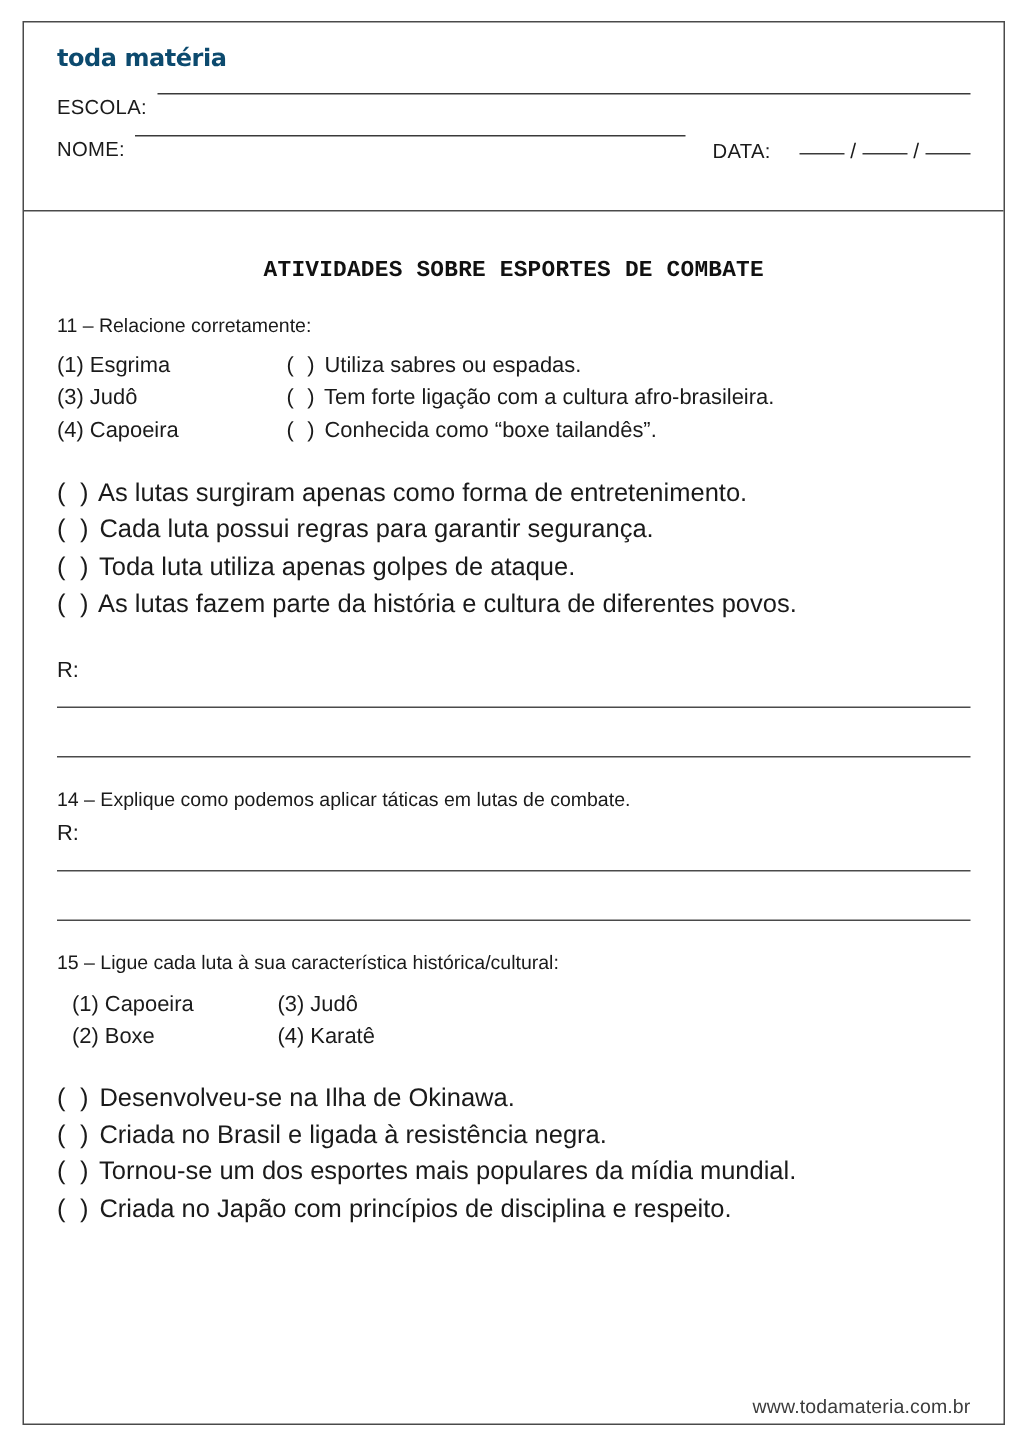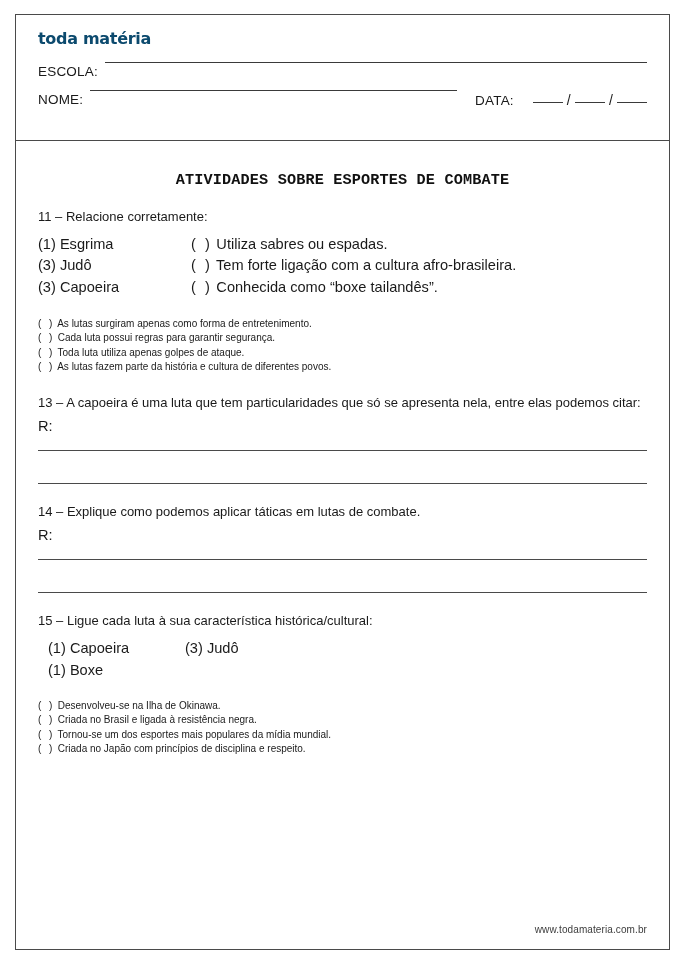--- a/index.html
+++ b/index.html
@@ -143,21 +143,21 @@
   }
   .paren {
     letter-spacing: 2.5px;
   }
 
   
   .stmt-list {
     margin-top: 9px;
   }
   .stmt-row {
-    font-size: 10px;
+    font-size: 17px;
     line-height: 1.45;
     color: #1a1a1a;
   }
 
   
   .answer-block {
     margin-top: 2px;
   }
   .answer-head {
     font-size: 14.6px;
@@ -186,22 +186,22 @@
     color: #1a1a1a;
   }
   .opt-cell {
     width: 137px;
     flex: none;
   }
 
   .footer-url {
     position: absolute;
     right: 22px;
-    bottom: 14px;
-    font-size: 10px;
+    bottom: 4px;
+    font-size: 13px;
     color: #3c3c3c;
     letter-spacing: 0.1px;
   }
 </style>
 </head>
 <body>
 
 <div class="page">
   <div class="sheet">
 
@@ -236,37 +236,36 @@
         <div class="match-list">
           <div class="match-row">
             <span class="match-left">(1) Esgrima</span>
             <span class="match-right"><span class="paren">(    )</span> <span>Utiliza sabres ou espadas.</span></span>
           </div>
           <div class="match-row">
             <span class="match-left">(3) Judô</span>
             <span class="match-right"><span class="paren">(    )</span> <span>Tem forte ligação com a cultura afro-brasileira.</span></span>
           </div>
           <div class="match-row">
-            <span class="match-left">(3) Capoeira</span>
+            <span class="match-left">(4) Capoeira</span>
             <span class="match-right"><span class="paren">(    )</span> <span>Conhecida como “boxe tailandês”.</span></span>
           </div>
         </div>
       </div>
 
       <div class="question">
         <div class="stmt-list">
           <div class="stmt-row"><span class="paren">(    )</span> <span>As lutas surgiram apenas como forma de entretenimento.</span></div>
           <div class="stmt-row"><span class="paren">(    )</span> <span>Cada luta possui regras para garantir segurança.</span></div>
           <div class="stmt-row"><span class="paren">(    )</span> <span>Toda luta utiliza apenas golpes de ataque.</span></div>
           <div class="stmt-row"><span class="paren">(    )</span> <span>As lutas fazem parte da história e cultura de diferentes povos.</span></div>
         </div>
       </div>
 
       <div class="question">
-        <div class="q-prompt">13 – A capoeira é uma luta que tem particularidades que só se apresenta nela, entre elas podemos citar:</div>
         <div class="answer-block">
           <div class="answer-head">R:</div>
           <div class="answer-rule"></div>
           <div class="answer-rule gap"></div>
         </div>
       </div>
 
       <div class="question">
         <div class="q-prompt">14 – Explique como podemos aplicar táticas em lutas de combate.</div>
         <div class="answer-block">
@@ -277,21 +276,22 @@
       </div>
 
       <div class="question">
         <div class="q-prompt">15 – Ligue cada luta à sua característica histórica/cultural:</div>
         <div class="opt-grid">
           <div class="opt-row">
             <span class="opt-cell">(1) Capoeira</span>
             <span class="opt-cell">(3) Judô</span>
           </div>
           <div class="opt-row">
-            <span class="opt-cell">(1) Boxe</span>
+            <span class="opt-cell">(2) Boxe</span>
+            <span class="opt-cell">(4) Karatê</span>
           </div>
         </div>
         <div class="stmt-list" style="margin-top:18px;">
           <div class="stmt-row"><span class="paren">(    )</span> <span>Desenvolveu-se na Ilha de Okinawa.</span></div>
           <div class="stmt-row"><span class="paren">(    )</span> <span>Criada no Brasil e ligada à resistência negra.</span></div>
           <div class="stmt-row"><span class="paren">(    )</span> <span>Tornou-se um dos esportes mais populares da mídia mundial.</span></div>
           <div class="stmt-row"><span class="paren">(    )</span> <span>Criada no Japão com princípios de disciplina e respeito.</span></div>
         </div>
       </div>
 

